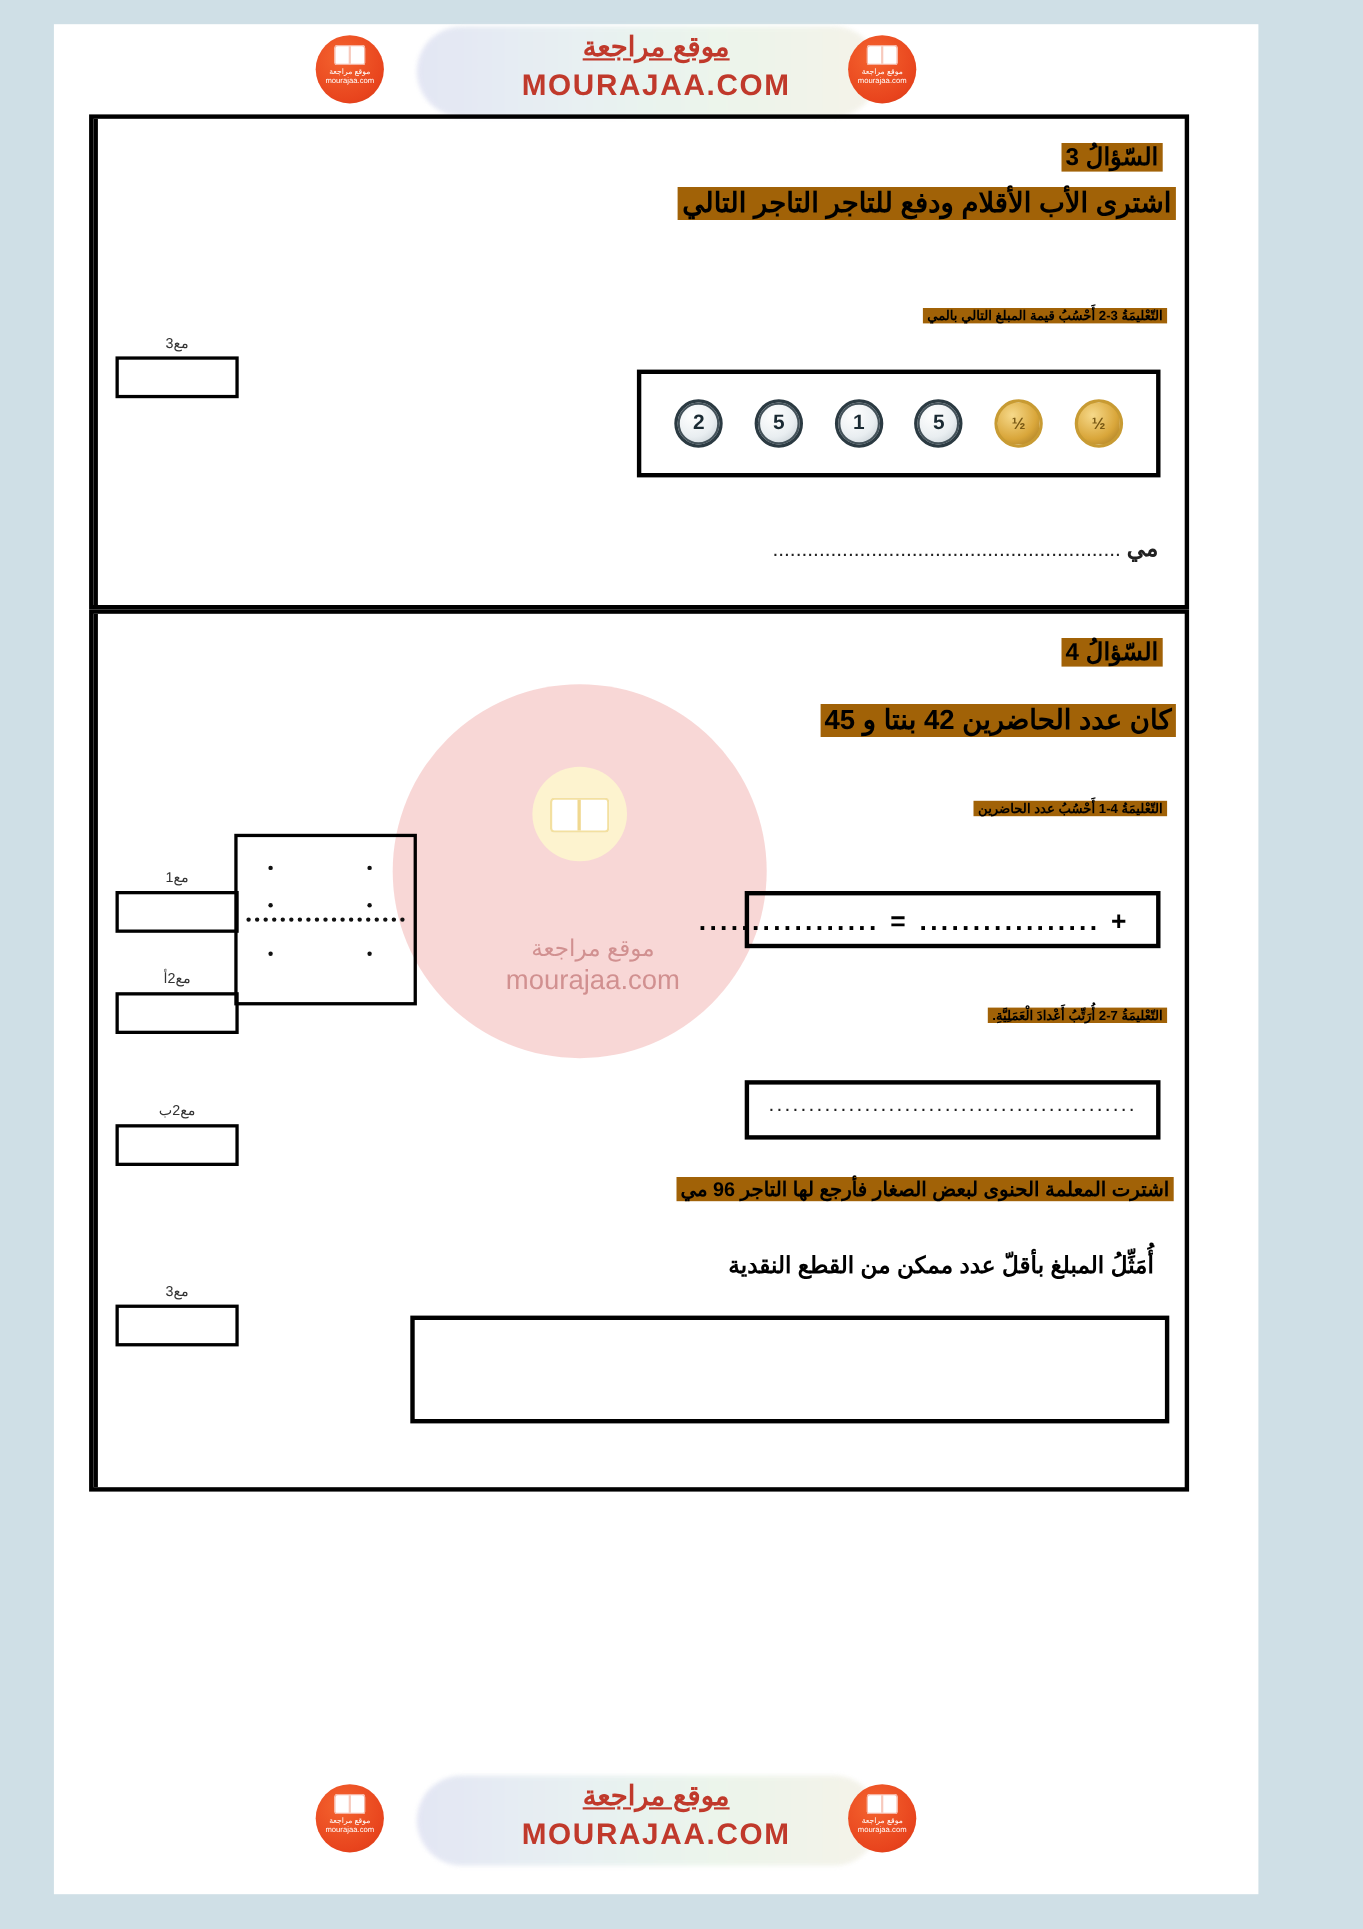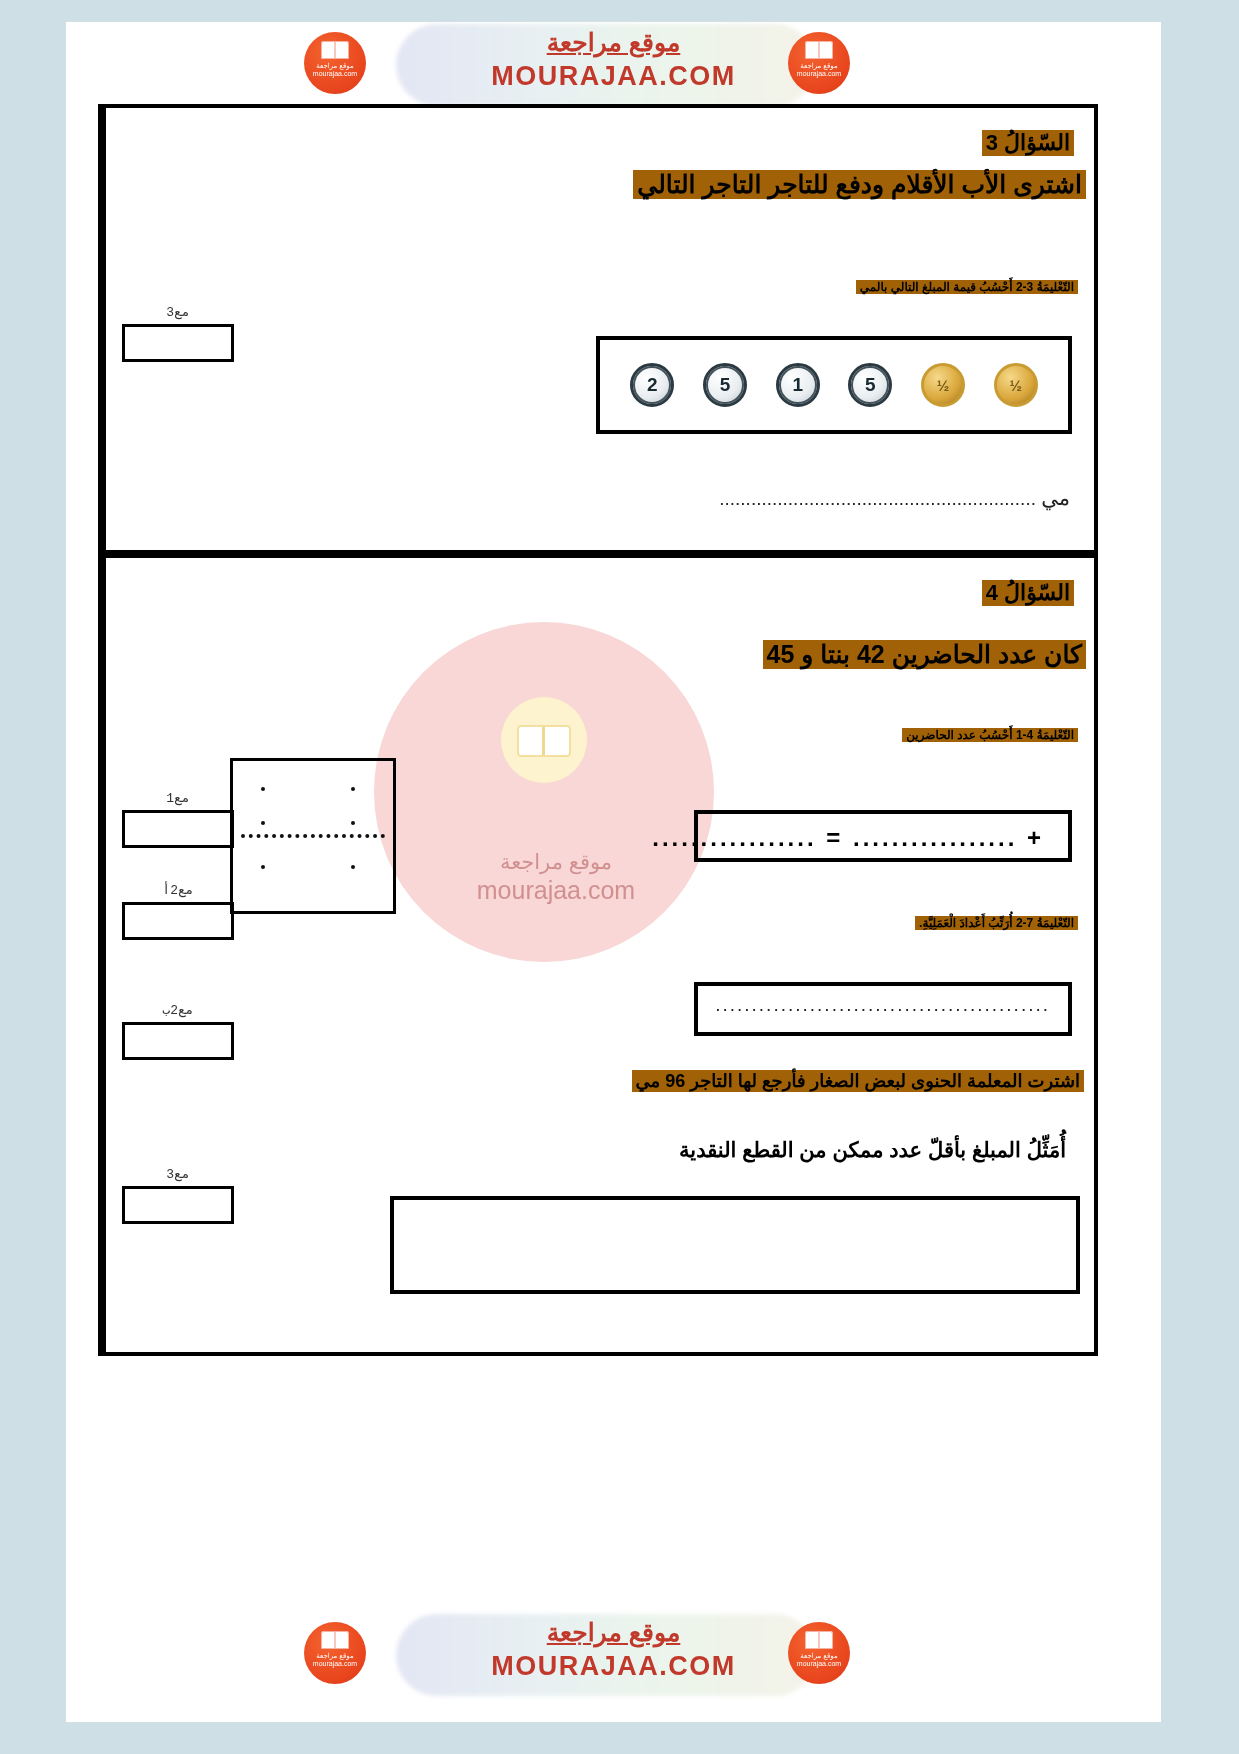--- a/index.html
+++ b/index.html
@@ -9,21 +9,21 @@
   body {
     width: 1239px;
     height: 1754px;
     background: #cfdfe6;
     font-family: "Liberation Sans", sans-serif;
     position: relative;
     overflow: hidden;
   }
   .page {
     position: absolute;
-    left: 66px;
+    left: 49px;
     top: 22px;
     width: 1095px;
     height: 1700px;
     background: #ffffff;
   }
 
   
   .banner {
     position: absolute;
     left: 0;
@@ -166,21 +166,20 @@
   #ex4 { top: 532px; width: 1000px; height: 802px; }
 
   .scorecol {
     position: absolute;
     top: 0;
     left: 0;
     width: 148px;
     height: 100%;
     border-left: 4px solid #000;
     box-sizing: border-box;
-    font-family: Liberation Mono, monospace;
   }
   .scorebox {
     position: absolute;
     width: 112px;
     height: 38px;
     border: 3px solid #000;
     box-sizing: border-box;
     left: 16px;
   }
   .scorelabel {
@@ -273,21 +272,21 @@
 
   .dotline {
     position: absolute;
     direction: rtl;
     font-size: 19px;
     letter-spacing: 2px;
     color: #222;
     white-space: nowrap;
   }
   .dotline .lbl {
-    font-weight: normal;
+    font-weight: bold;
     font-size: 21px;
     letter-spacing: 0;
   }
 
   .ansbox {
     position: absolute;
     border: 4px solid #000;
     box-sizing: border-box;
     direction: rtl;
   }

